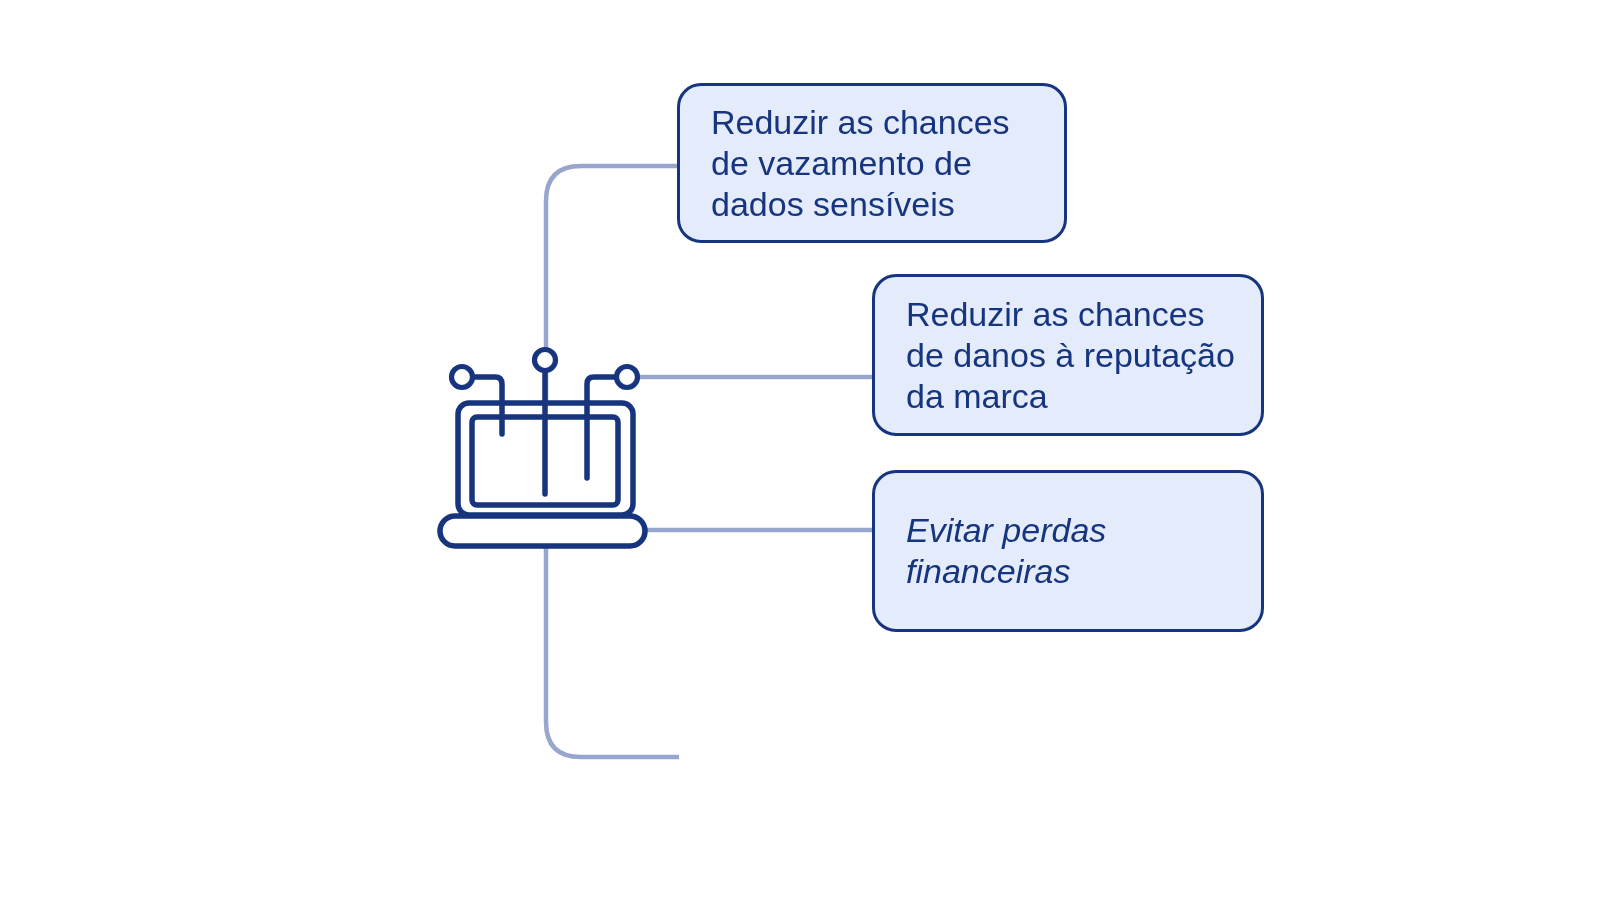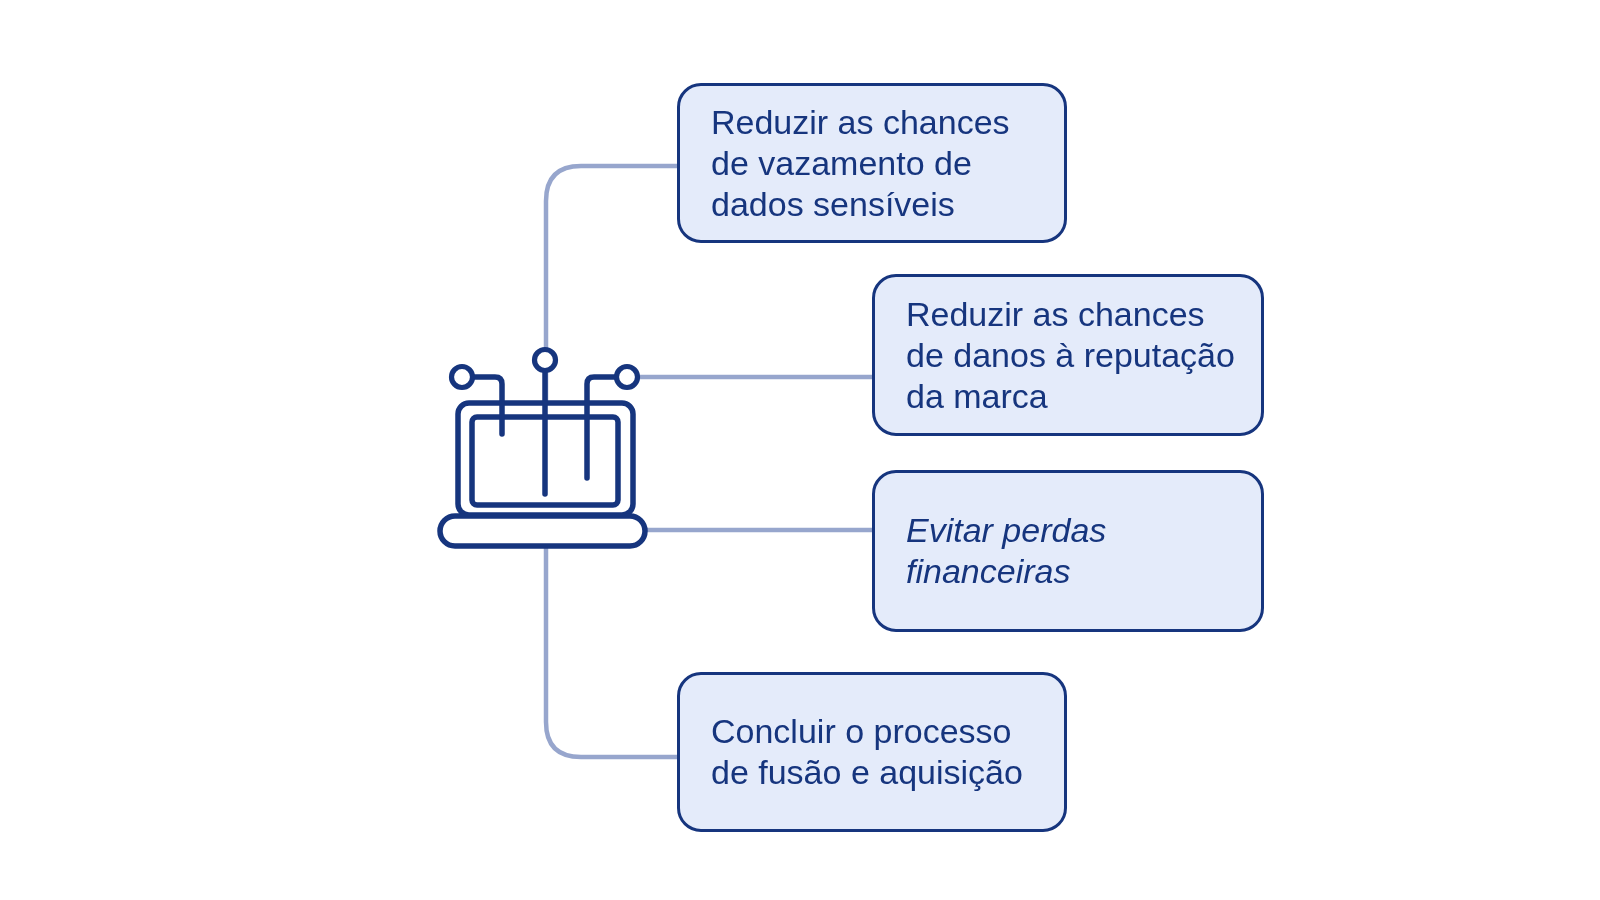--- a/index.html
+++ b/index.html
@@ -98,18 +98,14 @@
   </div>
   <div class="node node-2">
     <span>Reduzir as chances
 de danos à reputação
 da marca</span>
   </div>
   <div class="node node-3">
     <span>Evitar perdas
 financeiras</span>
   </div>
-  <div class="node node-4">
-    <span>Concluir o processo
-de fusão e aquisição</span>
-  </div>
 
 </div>
 
 </body></html>

